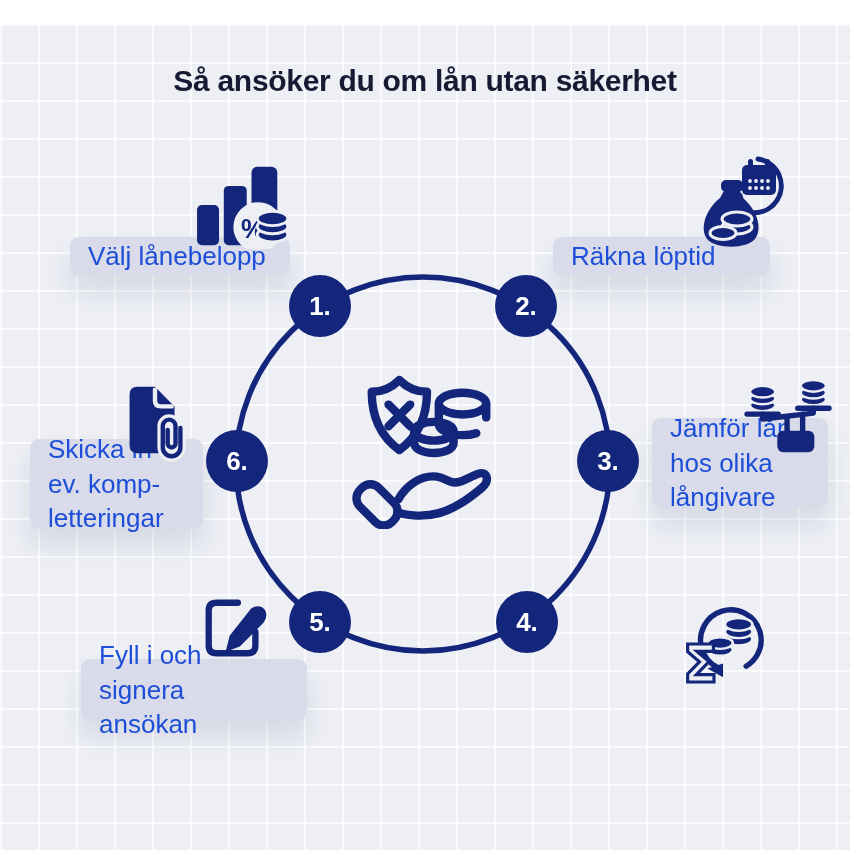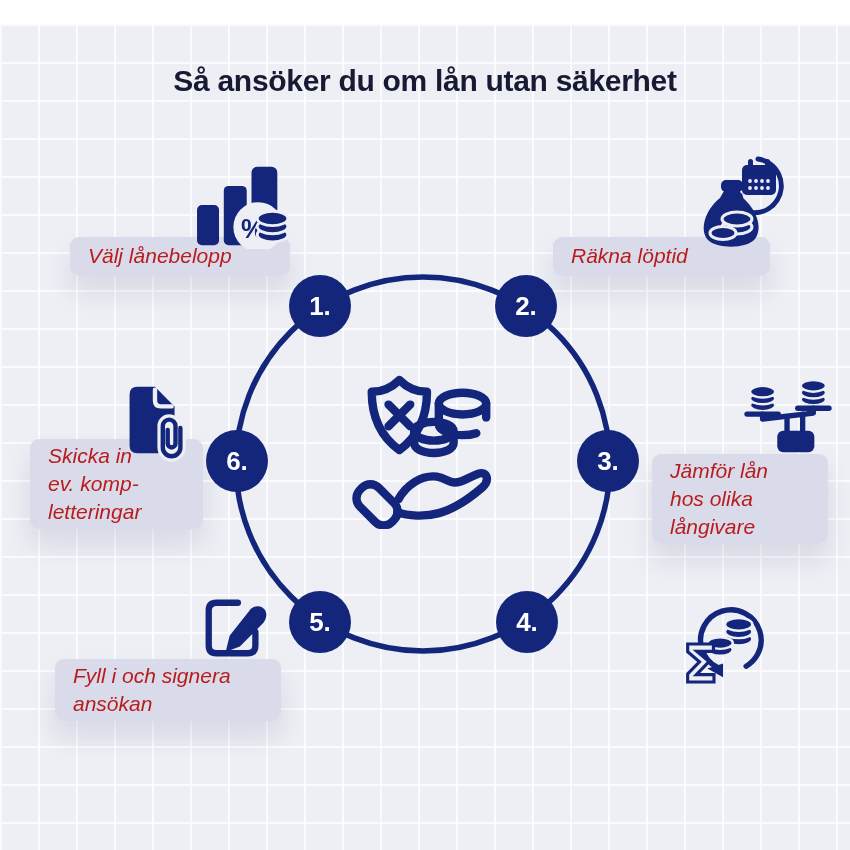--- a/index.html
+++ b/index.html
@@ -22,31 +22,30 @@
   .dot{
     position:absolute;width:62px;height:62px;border-radius:50%;
     background:#14267b;color:#ffffff;display:flex;align-items:center;justify-content:center;
     font-size:26px;font-weight:800;z-index:4;
   }
   .dot1{left:289px;top:251px}.dot2{left:495px;top:251px}
   .dot3{left:577px;top:406px}.dot4{left:496px;top:567px}
   .dot5{left:289px;top:567px}.dot6{left:206px;top:406px}
   .pill{
     position:absolute;background:rgba(215,217,232,.93);border-radius:9px;
-    color:#b91c1c;font-size:21px;line-height:1.34;font-weight:500;
+    color:#1d4ed8;font-size:26px;line-height:1.34;font-weight:500;
     display:flex;align-items:center;box-sizing:border-box;
     padding:6px 14px 6px 18px;white-space:pre-line;z-index:2;
     box-shadow:0 16px 26px rgba(30,34,90,.10);
-    font-style:italic;
   }
   .pill1{left:70px;top:213px;width:220px;height:39px}
   .pill2{left:553px;top:213px;width:217px;height:39px}
-  .pill3{left:652px;top:430px;width:176px;height:90px}
+  .pill3{left:652px;top:394px;width:176px;height:90px}
   .pill4{left:553px;top:633px;width:210px;height:64px}
-  .pill5{left:55px;top:635px;width:226px;height:62px}
+  .pill5{left:81px;top:635px;width:226px;height:62px}
   .pill6{left:30px;top:415px;width:173px;height:90px}
   .icon{position:absolute;z-index:3}
   .icon1{left:193px;top:139px;width:96px;height:86px}
   .icon2{left:698px;top:127px;width:90px;height:100px}
   .icon3{left:743px;top:354px;width:90px;height:80px}
   .icon4{left:682px;top:577px;width:86px;height:86px}
   .icon5{left:199px;top:567px;width:70px;height:74px}
   .icon6{left:117px;top:357px;width:74px;height:86px}
   .center-icon{left:352px;top:343px;width:148px;height:162px;z-index:1}
   .brand{position:absolute;left:33px;top:767px;display:flex;align-items:center;z-index:2}

